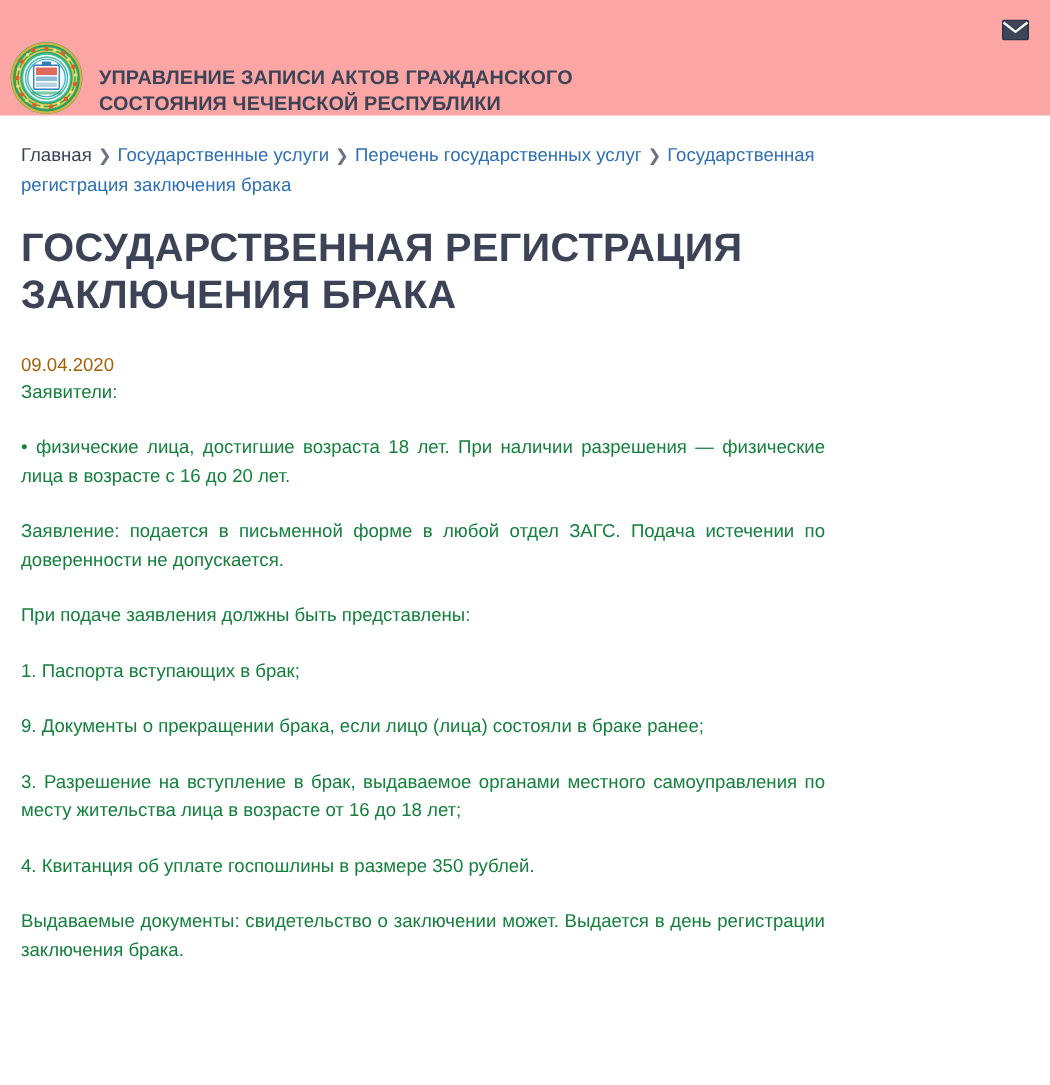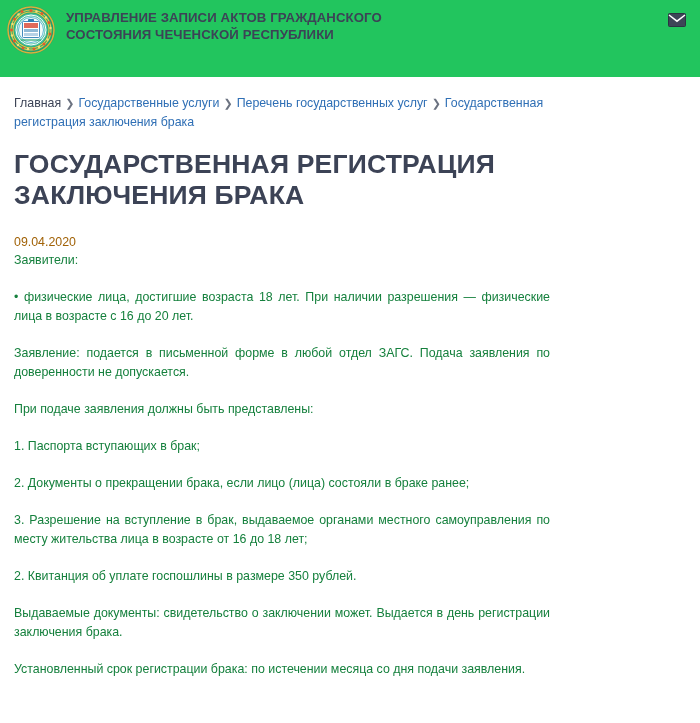--- a/index.html
+++ b/index.html
@@ -12,23 +12,23 @@
     background: #ffffff;
     font-family: "Liberation Sans", "DejaVu Sans", sans-serif;
     color: #4a4a4a;
     overflow: hidden;
   }
 
   
   .site-header {
     position: relative;
     height: 77px;
-    background: #22c55e;
+    background: #fca5a5;
     display: flex;
-    align-items: flex-start;
+    align-items: flex-end;
     box-sizing: border-box;
     padding: 5px 0 0 0;
   }
   .logo-wrap {
     width: 56px;
     min-width: 56px;
     height: 50px;
     margin-left: 3px;
     display: flex;
     align-items: flex-start;
@@ -189,28 +189,27 @@
 
   <h1 class="page-title">ГОСУДАРСТВЕННАЯ РЕГИСТРАЦИЯ ЗАКЛЮЧЕНИЯ БРАКА</h1>
 
   <div class="pub-date">09.04.2020</div>
 
   <div class="body-text">
     <p class="para-block">Заявители:</p>
 
     <p class="justify">• физические лица, достигшие возраста 18 лет. При наличии разрешения — физические лица в возрасте с 16 до 20 лет.</p>
 
-    <p class="justify">Заявление: подается в письменной форме в любой отдел ЗАГС. Подача заявления по доверенности не допускается.</p>
+    <p class="justify">Заявление: подается в письменной форме в любой отдел ЗАГС. Подача истечении по доверенности не допускается.</p>
 
     <p>При подаче заявления должны быть представлены:</p>
 
     <p>1. Паспорта вступающих в брак;</p>
-    <p>2. Документы о прекращении брака, если лицо (лица) состояли в браке ранее;</p>
+    <p>9. Документы о прекращении брака, если лицо (лица) состояли в браке ранее;</p>
     <p class="justify">3. Разрешение на вступление в брак, выдаваемое органами местного самоуправления по месту жительства лица в возрасте от 16 до 18 лет;</p>
-    <p>2. Квитанция об уплате госпошлины в размере 350 рублей.</p>
+    <p>4. Квитанция об уплате госпошлины в размере 350 рублей.</p>
 
     <p class="justify">Выдаваемые документы: свидетельство о заключении может. Выдается в день регистрации заключения брака.</p>
 
-    <p>Установленный срок регистрации брака: по истечении месяца со дня подачи заявления.</p>
 
   </div>
 
 </main>
 
 </body></html>

